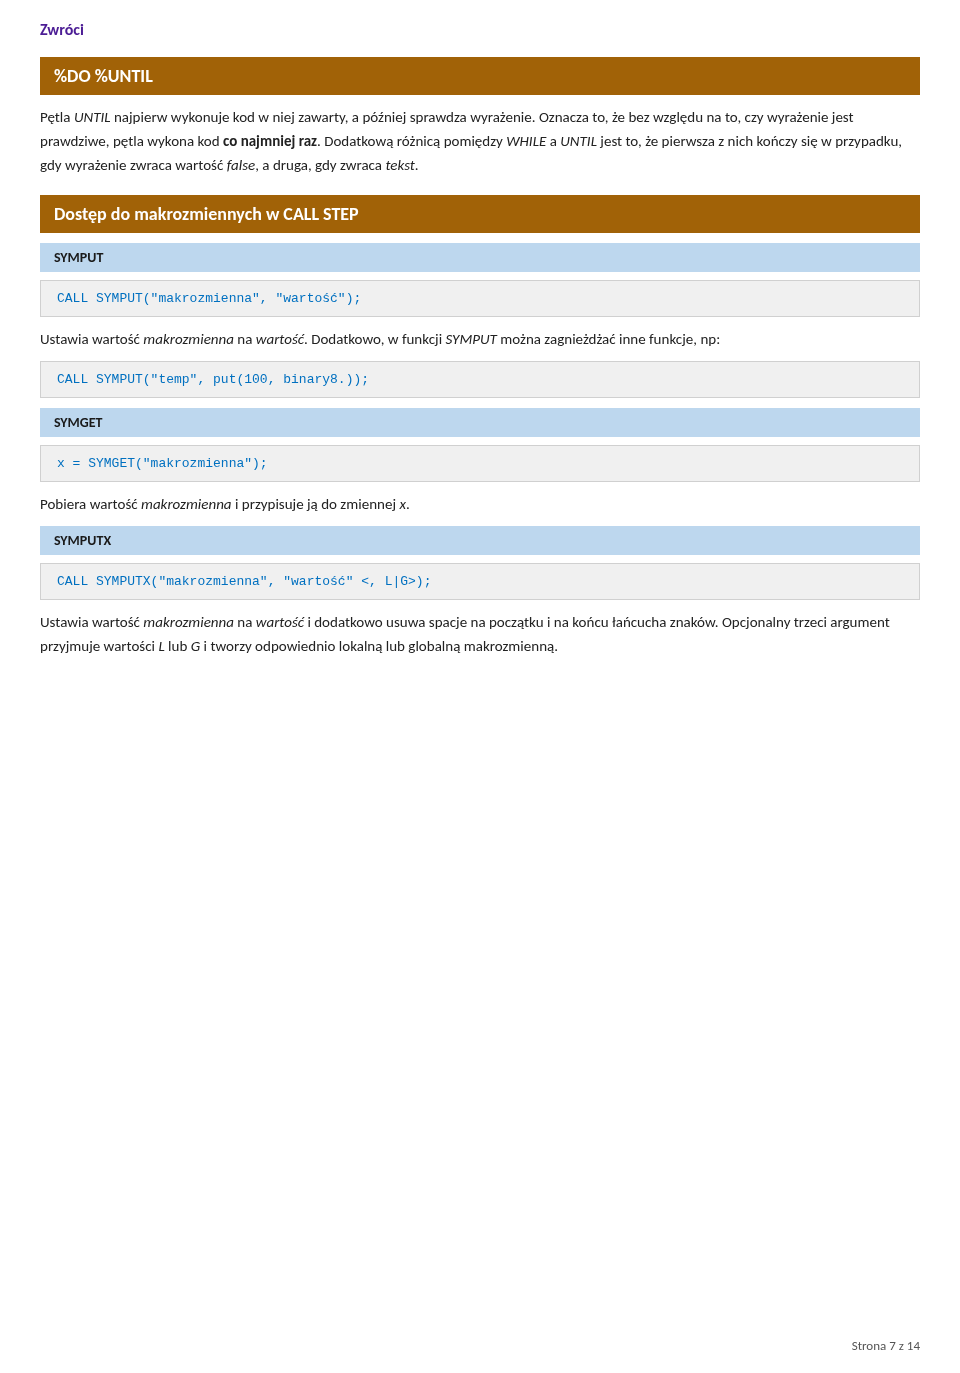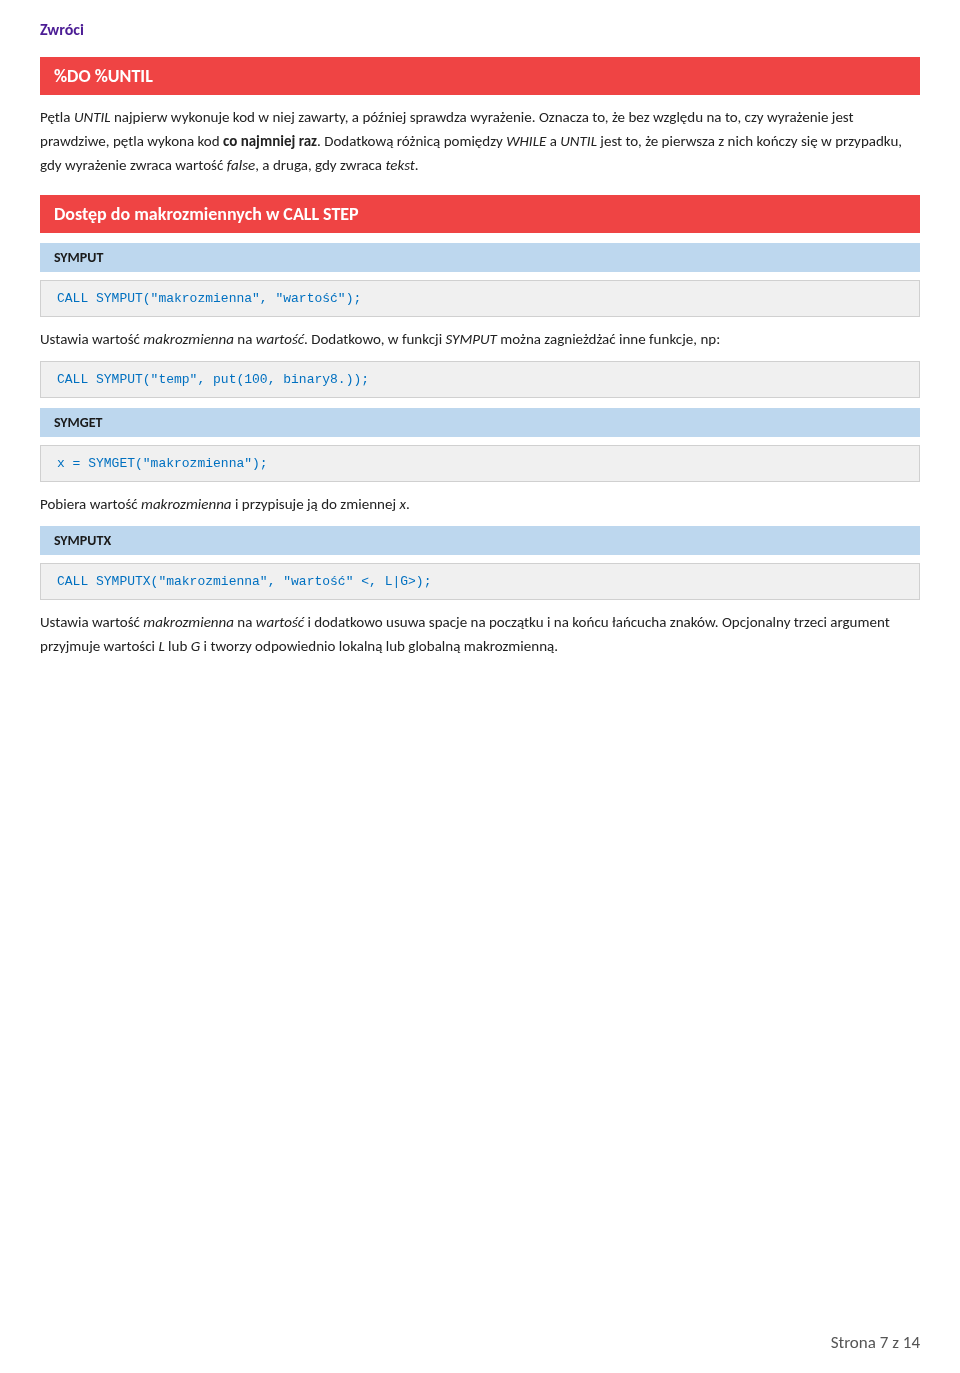--- a/index.html
+++ b/index.html
@@ -40,21 +40,21 @@
       font-style: italic;
       text-align: right;
     }
 
     .prose strong {
       font-weight: bold;
       text-align: center;
     }
 
     .h2-banner {
-      background: #ef4444;
+      background: #a16207;
       color: #ffffff;
       font-size: 18px;
       font-weight: bold;
       padding: 8px 14px;
       margin: 18px 0 10px 0;
     }
 
     .h3-banner {
       background: #bdd7ee;
       color: #1a1a1a;
@@ -68,21 +68,21 @@
       font-size: 16px;
       font-weight: bold;
       color: #4c1d95;
       margin-bottom: 6px;
     }
 
     .page-footer {
       position: absolute;
       bottom: 20px;
       right: 40px;
-      font-size: 17px;
+      font-size: 13px;
       color: #555;
     }
   </style>
 </head>
 <body>
 
 <div>
   <div class="zwroci-heading">Zwróci</div>
 </div>
 

